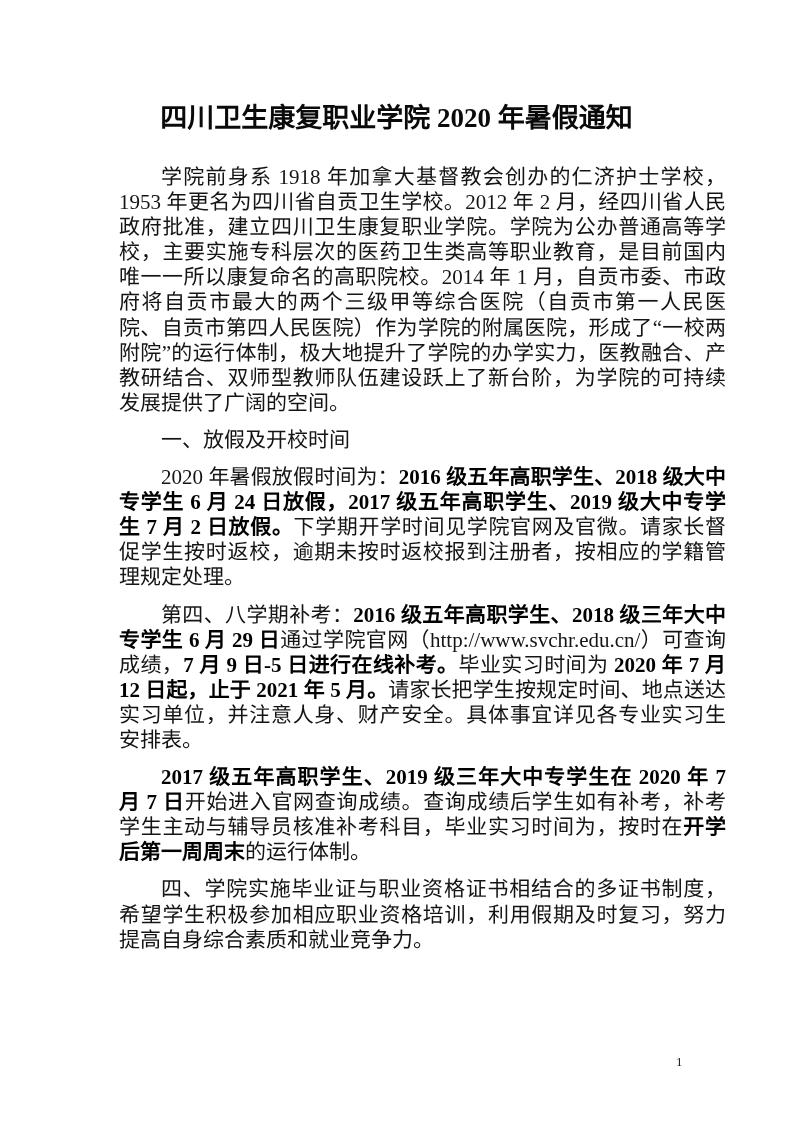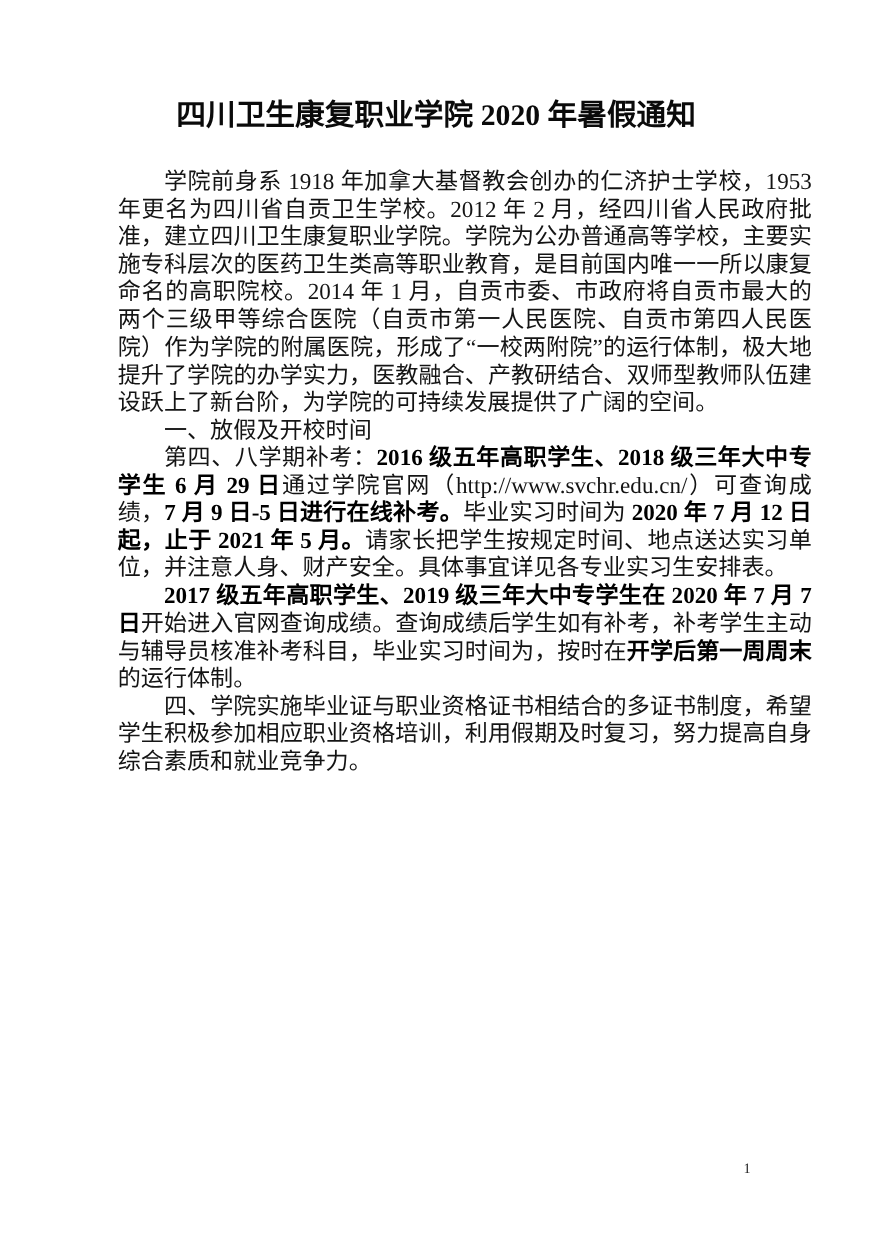--- a/index.html
+++ b/index.html
@@ -15,35 +15,35 @@
       background: #ffffff;
       color: #111111;
       font-family: "Liberation Serif", "DejaVu Serif", serif;
       overflow: hidden;
     }
     .doc-title {
       position: absolute;
       left: 0;
       right: 0;
       top: 88px;
-      margin: 0;
+      margin: 13px;
       text-align: center;
       font-size: 27px;
       line-height: 34px;
       font-weight: bold;
       color: #0a0a0a;
     }
     .content {
       position: absolute;
       left: 107px;
       top: 153px;
       width: 631px;
     }
     .content p {
-      margin: 0;
+      margin: 12px;
       font-size: 21px;
       line-height: 25.1px;
       text-align: justify;
       text-indent: 2em;
       color: #141414;
       word-break: break-word;
     }
     .content p span { font-weight: normal; }
     .content p span.b { font-weight: bold; color: #000000; }
     .page-number {
@@ -62,20 +62,21 @@
 
   <h1 class="doc-title">四川卫生康复职业学院 2020 年暑假通知</h1>
 
   <div class="content">
 
     <p><span>学院前身系 1918 年加拿大基督教会创办的仁济护士学校，1953 年更名为四川省自贡卫生学校。2012 年 2 月，经四川省人民政府批准，建立四川卫生康复职业学院。学院为公办普通高等学校，主要实施专科层次的医药卫生类高等职业教育，是目前国内唯一一所以康复命名的高职院校。2014 年 1 月，自贡市委、市政府将自贡市最大的两个三级甲等综合医院（自贡市第一人民医院、自贡市第四人民医院）作为学院的附属医院，形成了“一校两附院”的运行体制，极大地提升了学院的办学实力，医教融合、产教研结合、双师型教师队伍建设跃上了新台阶，为学院的可持续发展提供了广阔的空间。</span></p>
 
 
     <p><span>一、放假及开校时间</span></p>
 
+    <p><span>2020 年暑假放假时间为：</span><span class="b">2016 级五年高职学生、2018 级大中专学生 6 月 24 日放假，2017 级五年高职学生、2019 级大中专学生 7 月 2 日放假。</span><span>下学期开学时间见学院官网及官微。请家长督促学生按时返校，逾期未按时返校报到注册者，按相应的学籍管理规定处理。</span></p>
 
 
     <p><span>第四、八学期补考：</span><span class="b">2016 级五年高职学生、2018 级三年大中专学生 6 月 29 日</span><span>通过学院官网（http://www.svchr.edu.cn/）可查询成绩，</span><span class="b">7 月 9 日-5 日进行在线补考。</span><span>毕业实习时间为 </span><span class="b">2020 年 7 月 12 日起，止于 2021 年 5 月。</span><span>请家长把学生按规定时间、地点送达实习单位，并注意人身、财产安全。具体事宜详见各专业实习生安排表。</span></p>
 
 
     <p><span class="b">2017 级五年高职学生、2019 级三年大中专学生在 2020 年 7 月 7 日</span><span>开始进入官网查询成绩。查询成绩后学生如有补考，补考学生主动与辅导员核准补考科目，毕业实习时间为，按时在</span><span class="b">开学后第一周周末</span><span>的运行体制。</span></p>
 
     <p><span>四、学院实施毕业证与职业资格证书相结合的多证书制度，希望学生积极参加相应职业资格培训，利用假期及时复习，努力提高自身综合素质和就业竞争力。</span></p>
 
   </div>

